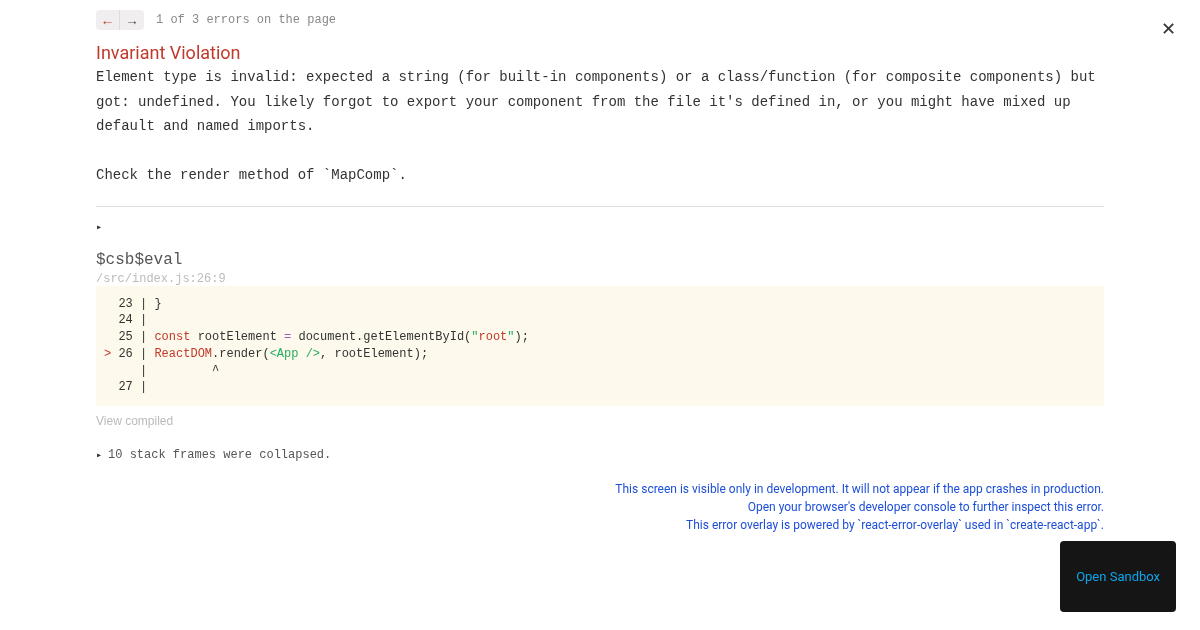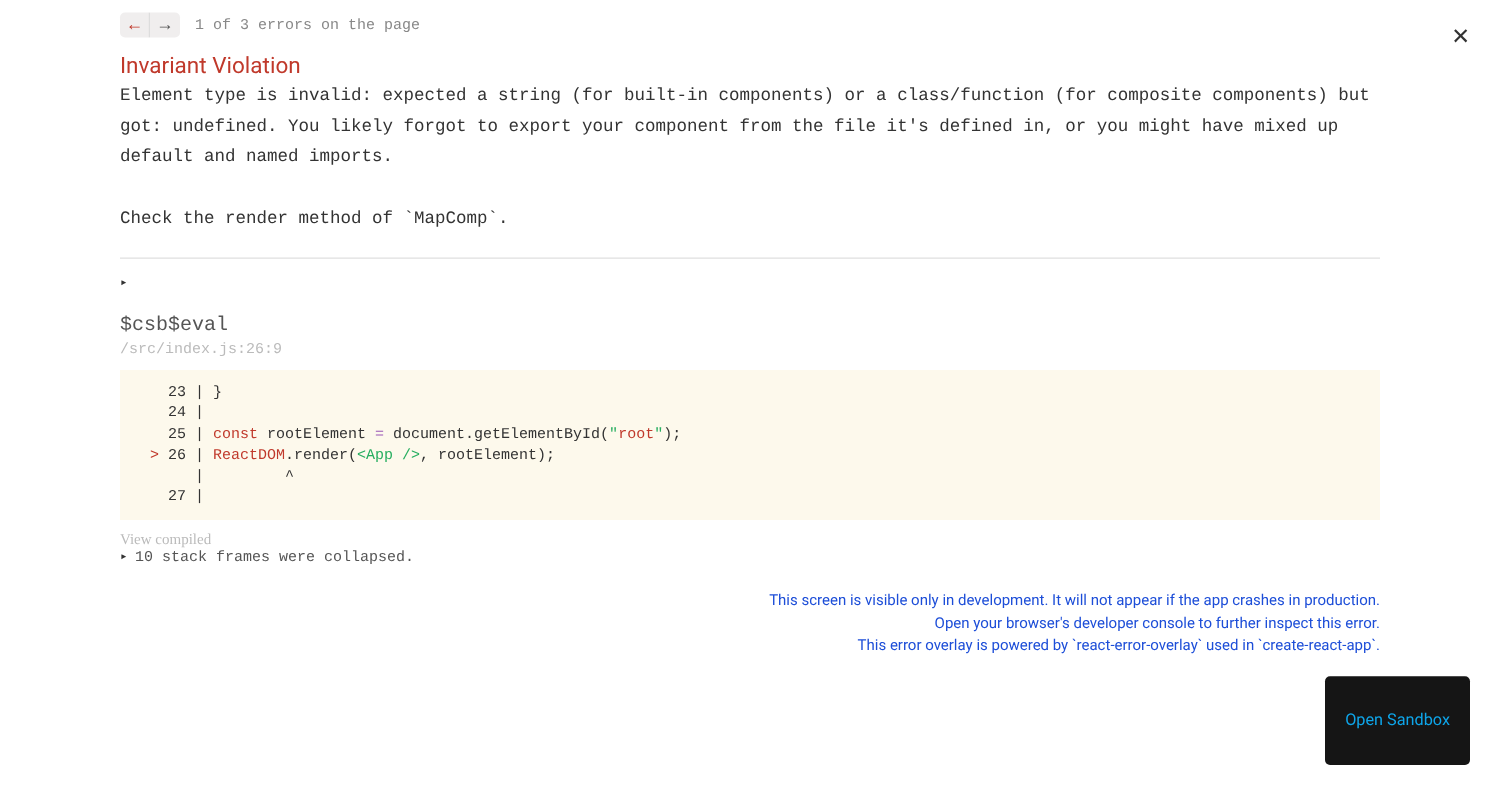--- a/index.html
+++ b/index.html
@@ -88,43 +88,43 @@
     .frame-name {
       font-family: "SFMono-Regular", Consolas, "Liberation Mono", Menlo, monospace;
       font-size: 16px;
       color: #555;
       margin-bottom: 3px;
     }
     .frame-location {
       font-family: "SFMono-Regular", Consolas, "Liberation Mono", Menlo, monospace;
       font-size: 12px;
       color: #bbb;
-      margin-bottom: 10px;
     }
     .code-block {
       background: #fdf9ec;
-      padding: 10px 24px;
+      padding: 10px 8px;
       font-family: "SFMono-Regular", Consolas, "Liberation Mono", Menlo, monospace;
       font-size: 12px;
       line-height: 1.4;
       white-space: pre;
       color: #333;
       margin-bottom: 8px;
       overflow-x: auto;
     }
     .code-block .kw { color: #c0392b; }
     .code-block .op { color: #9b59b6; }
     .code-block .str-q { color: #27ae60; }
     .code-block .str-v { color: #c0392b; }
     .code-block .jsx { color: #27ae60; }
     .code-block .hl { color: #c0392b; }
     .view-compiled {
-      font-family: Liberation Serif, serif;
+      font-family: Liberation Sans, sans-serif;
       font-size: 12px;
       color: #bbb;
+      margin-bottom: 20px;
       cursor: pointer;
     }
     .footer-text {
       font-size: 12px;
       color: #1d4ed8;
       line-height: 1.5;
       text-align: right;
     }
     .open-sandbox {
       position: absolute;

